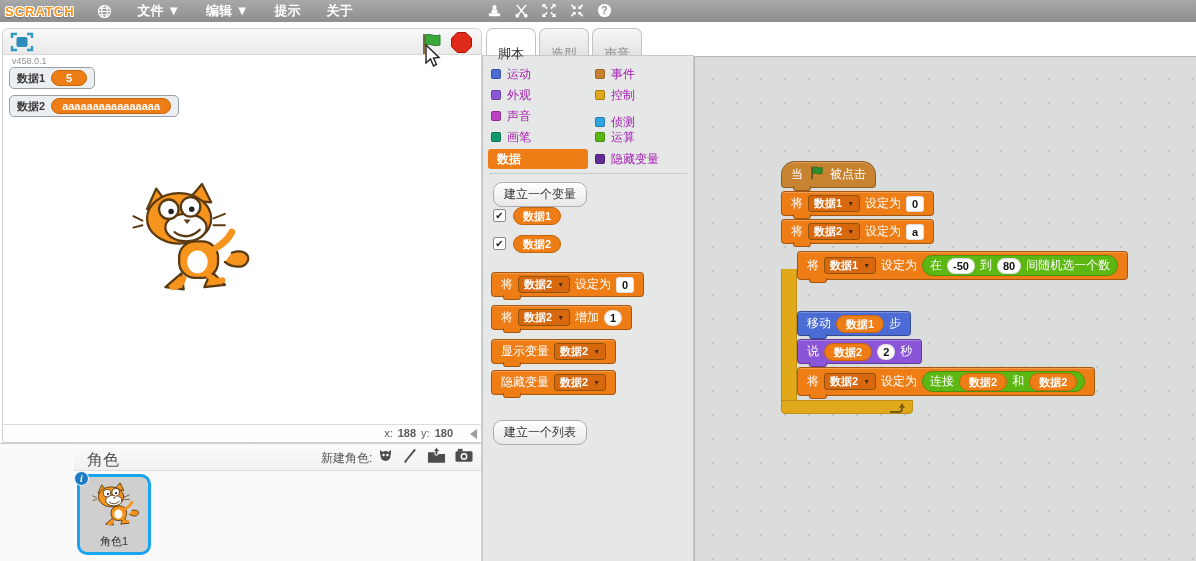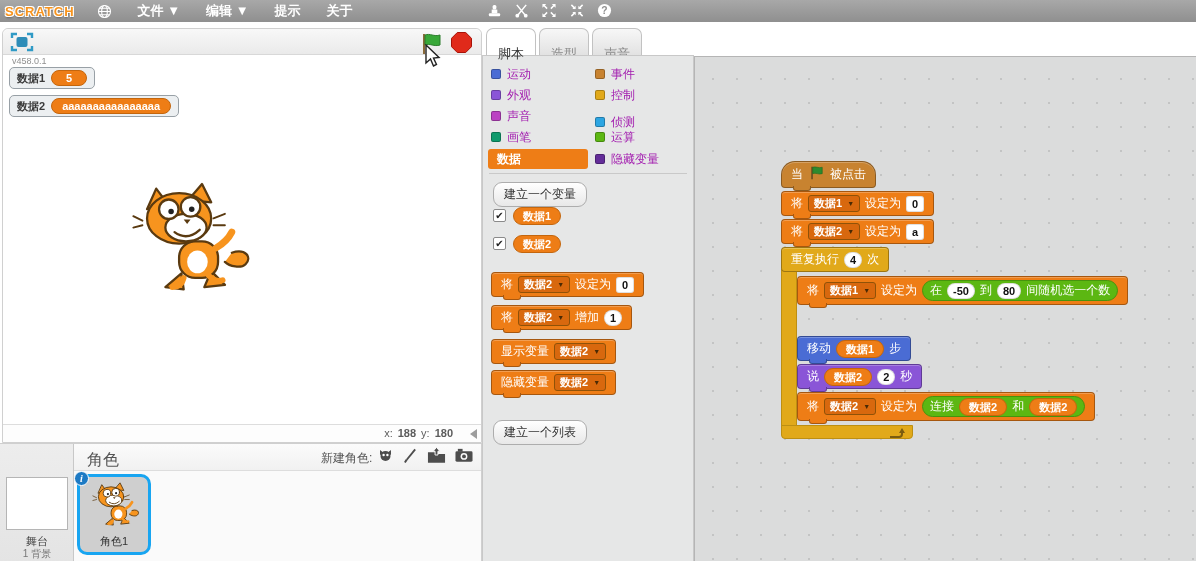--- a/index.html
+++ b/index.html
@@ -264,25 +264,20 @@
         <span>x:</span>
         <b>188</b>
         <span>y:</span>
         <b>180</b>
       </div>
       <span class="pane-handle"></span>
     </div>
   </div>
 
   <div class="sprite-pane">
-    <div class="stage-col">
-      <div class="stage-thumb"></div>
-      <div class="stage-label">舞台</div>
-      <div class="stage-sub">1 背景</div>
-    </div>
     <div class="sprite-header">
       <span class="sprite-title">角色</span>
       <span class="new-sprite-label">新建角色:</span>
       <span class="new-sprite-icons">
         <span>
           <svg width="17" height="17" viewBox="0 0 17 17" fill="#4d4d4d">
               <path d="M3 3 L7 6 L3 8 Z M14 3 L10 6 L14 8 Z"></path>
               <circle cx="8.5" cy="9" r="5"></circle>
               <circle cx="6.6" cy="8" r="1.2" fill="#fff"></circle>
               <circle cx="10.4" cy="8" r="1.2" fill="#fff"></circle>
@@ -438,25 +433,20 @@
         <span>将</span>
         <span class="dd">
           <span>数据2</span>
           <span class="arr">▼</span>
           </span>
         <span>设定为</span>
         <span class="inp rect">a</span>
       </div>
 
       <div class="cblock">
-        <div class="block b-control noafter">
-          <span>重复执行</span>
-          <span class="inp oval">4</span>
-          <span>次</span>
-        </div>
         <div class="cblock-body">
 
           <div class="block b-data tall">
             <span>将</span>
             <span class="dd">
               <span>数据1</span>
               <span class="arr">▼</span>
               </span>
             <span>设定为</span>
             <span class="op">

